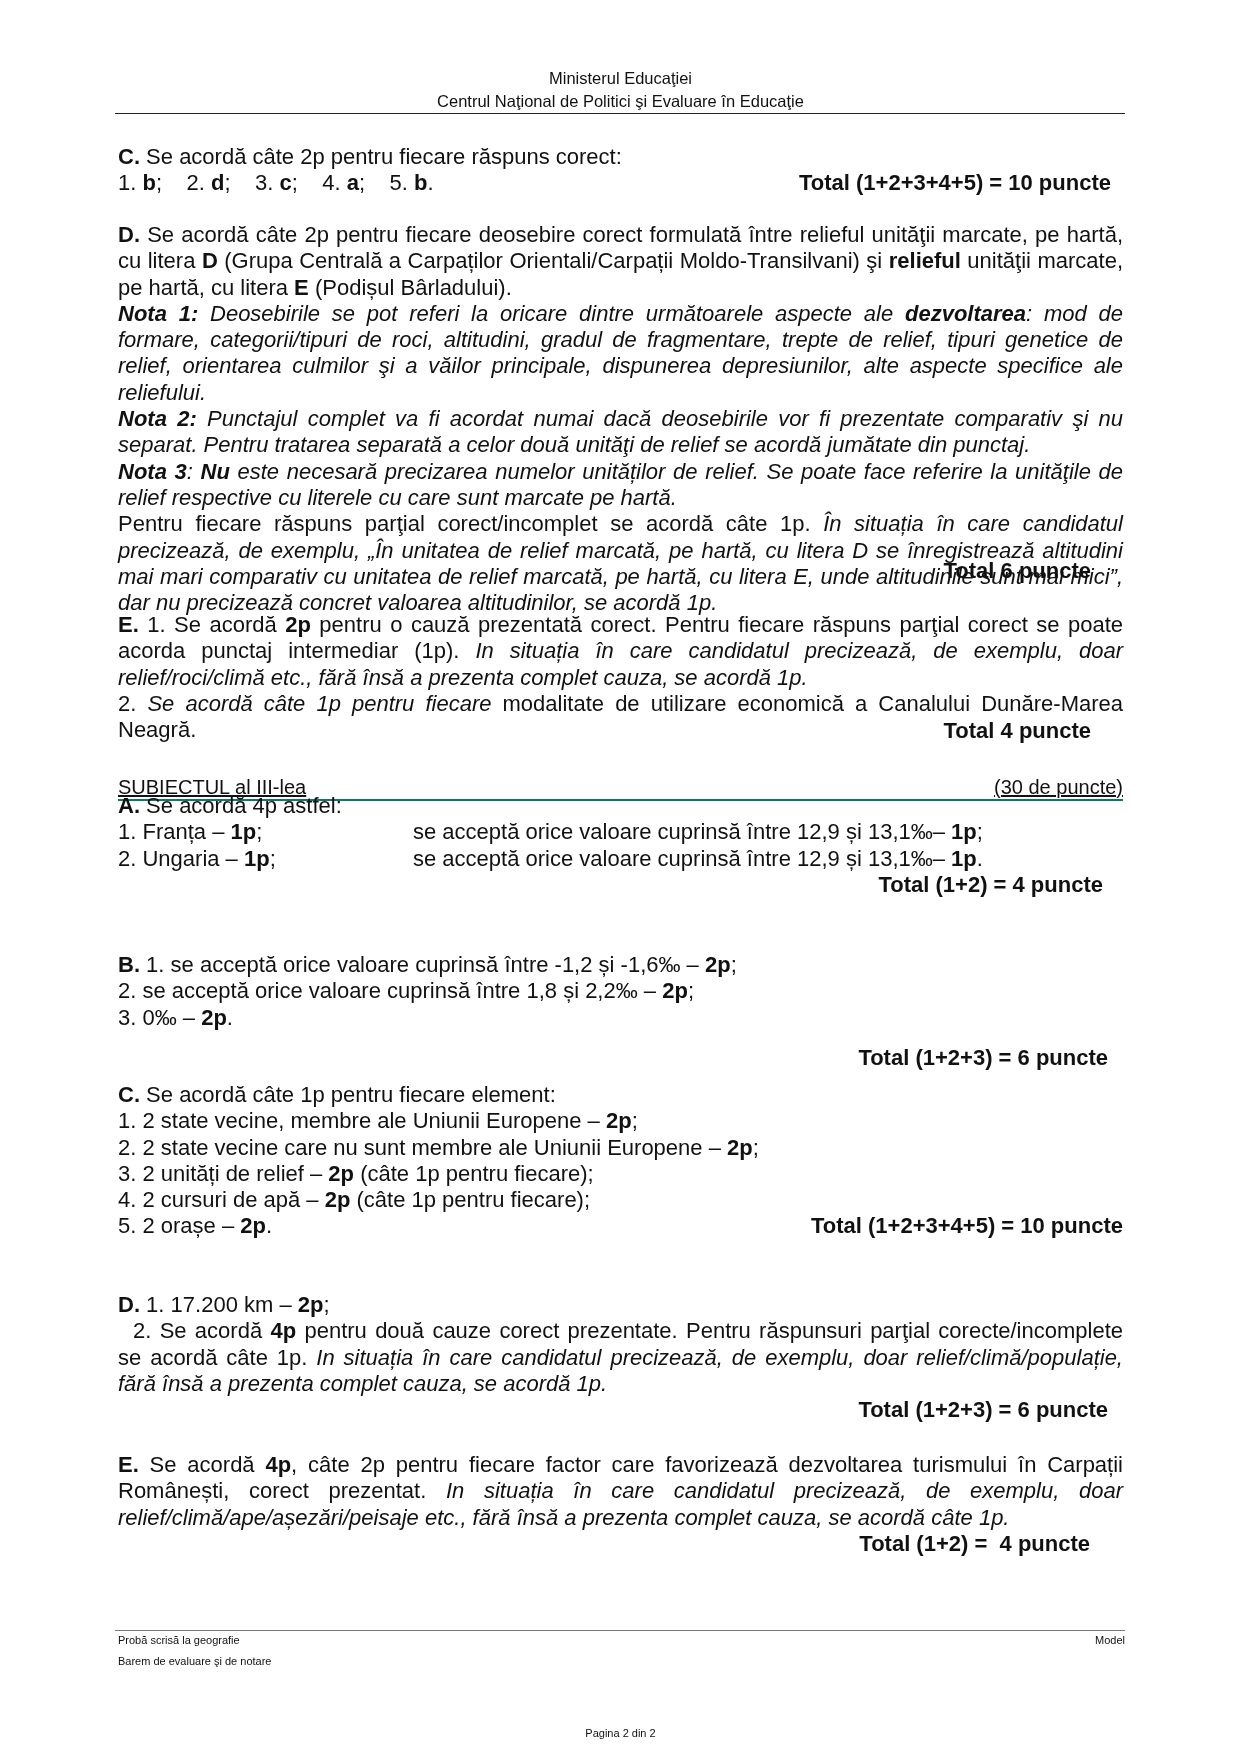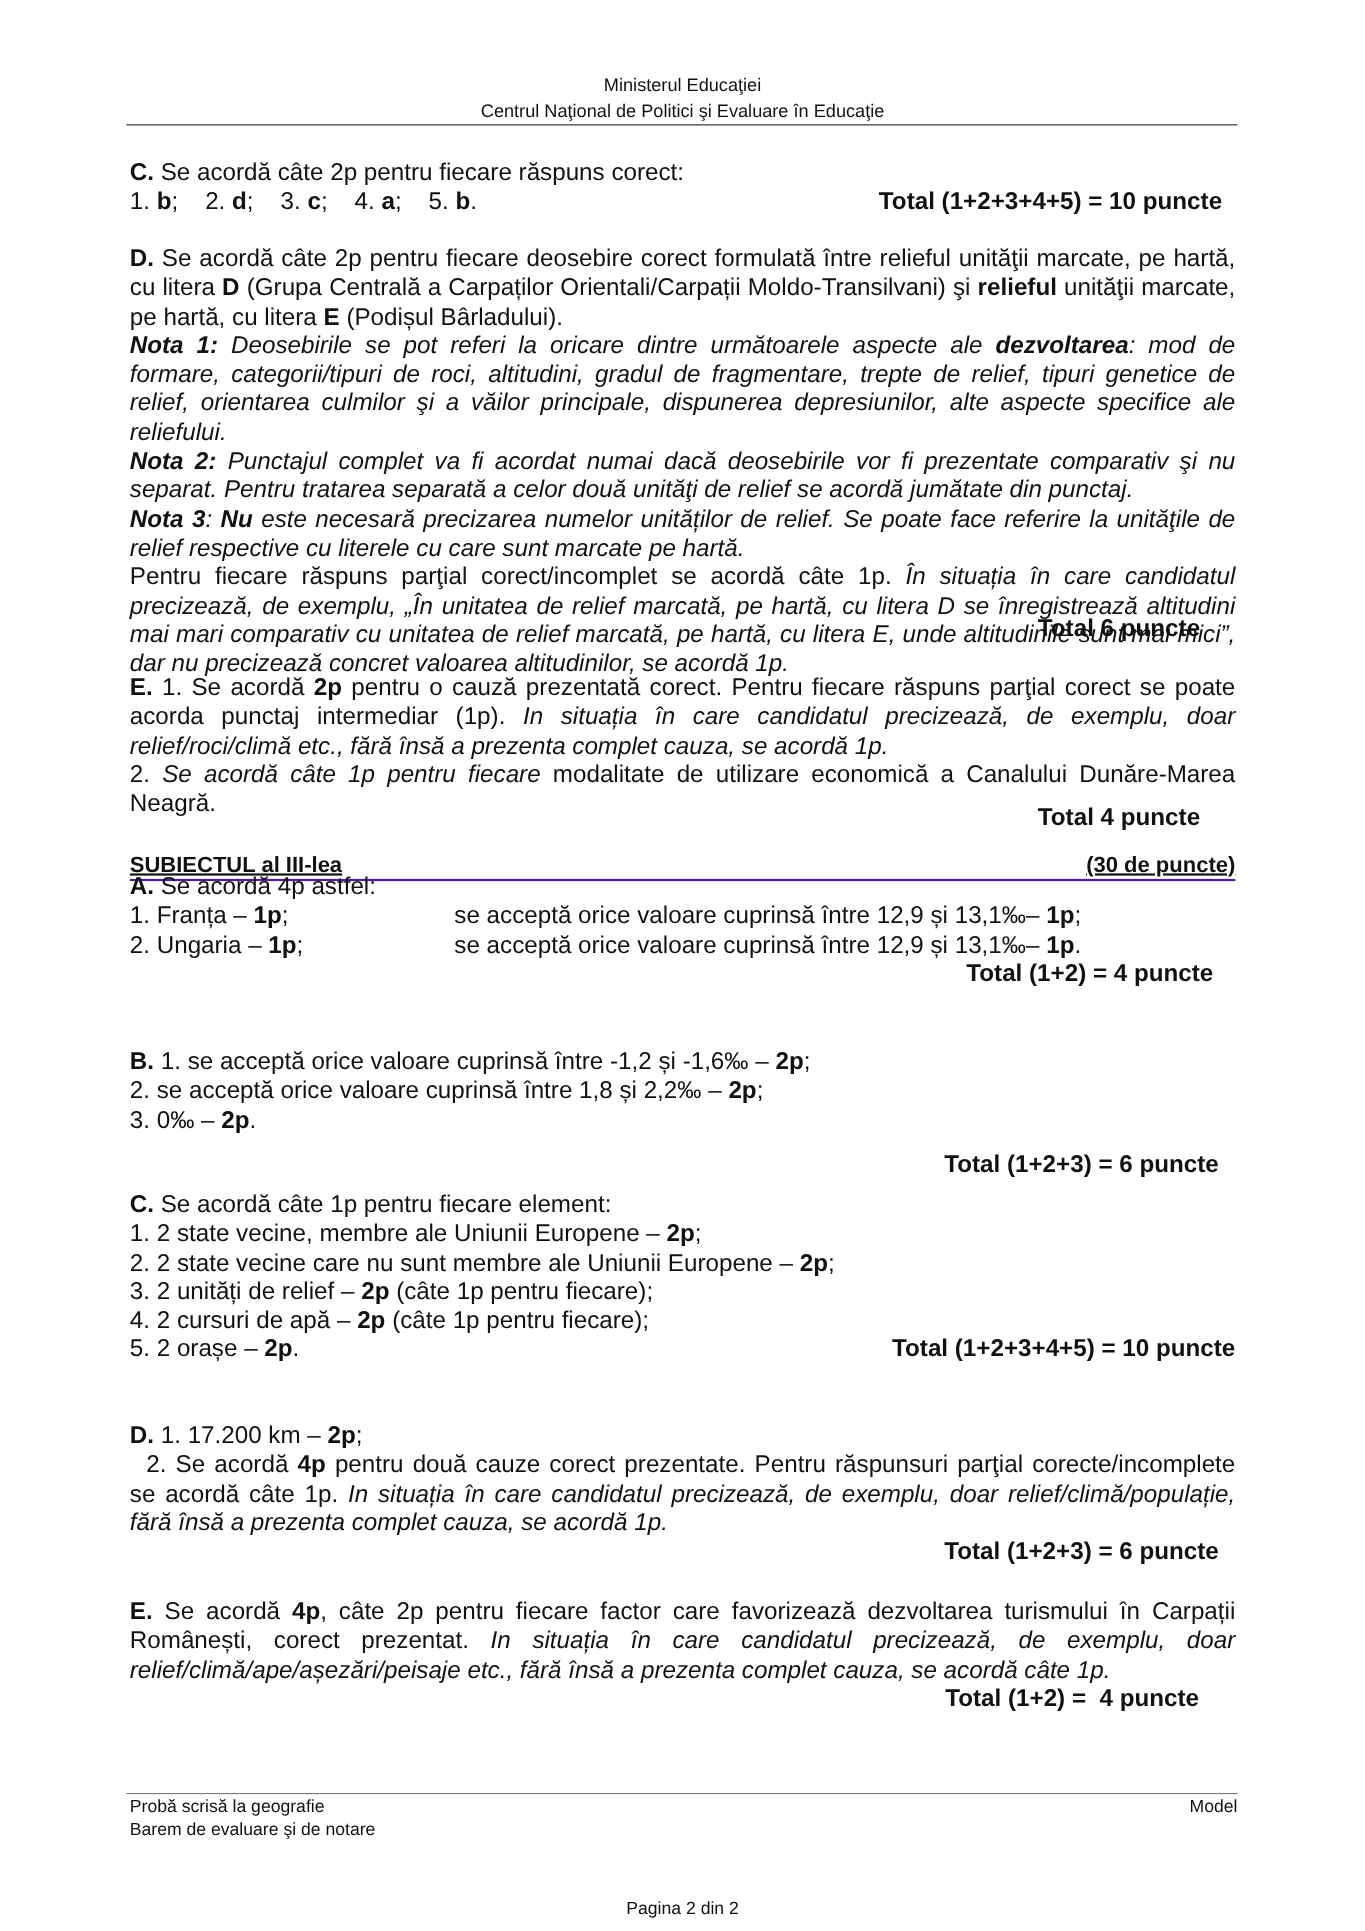--- a/index.html
+++ b/index.html
@@ -7,25 +7,25 @@
          font-family: "Liberation Sans", sans-serif; color: #111; }
   .page { position: absolute; left: 0; top: 0; width: 1241px; height: 1755px; }
   .abs { position: absolute; white-space: nowrap; }
   .hdr { font-size: 16.5px; text-align: center; left: 0; width: 1241px; }
   .rule { position: absolute; left: 115px; width: 1010px; height: 0; border-top: 1.5px solid #222; }
   .block { position: absolute; left: 118px; width: 1005px; font-size: 22px; line-height: 26.3px; text-align: justify; }
   .block p { margin: 0; }
   b { font-weight: bold; }
   i { font-style: italic; }
   .right { text-align: right; }
-  .subj { position: absolute; left: 118px; width: 1005px; font-size: 20px; font-weight: bold;
-          border-bottom: 2px solid #4c1d95; line-height: 24px; }
+  .subj { position: absolute; left: 118px; width: 1005px; font-size: 20px; font-weight: normal;
+          border-bottom: 2px solid #0f766e; line-height: 24px; }
   .subj span.r { float: right; text-decoration: underline; }
   .subj span.l { text-decoration: underline; }
-  .foot { font-size: 16px; }
+  .foot { font-size: 11px; }
 </style>
 </head>
 <body>
 
 <div class="page">
 
   <div class="abs hdr" style="top:69px;">Ministerul Educaţiei</div>
   <div class="abs hdr" style="top:92px;">Centrul Naţional de Politici şi Evaluare în Educaţie</div>
   <div class="rule" style="top:113px;"></div>
 
@@ -62,21 +62,21 @@
     <b style="position:absolute; right:32px; top:336px;">Total 6 puncte</b>
   </div>
 
   <div class="block" style="top:612px;">
     <p>
       <b>E.</b><span> 1. Se acordă </span><b>2p</b><span> pentru o cauză prezentată corect. Pentru fiecare răspuns parţial corect se poate acorda punctaj intermediar (1p). </span><i>In situația în care candidatul precizează, de exemplu, doar relief/roci/climă etc., fără însă a prezenta complet cauza, se acordă 1p.</i>
     </p>
     <p>
       <span>2. </span><i>Se acordă câte 1p pentru fiecare</i><span> modalitate de utilizare economică a Canalului Dunăre-Marea Neagră.</span>
     </p>
-    <b style="position:absolute; right:32px; top:106px;margin-top:12px;">Total 4 puncte</b>
+    <b style="position:absolute; right:32px; top:106px;">Total 4 puncte</b>
   </div>
 
   <div class="subj" style="top:775px;">
     <span class="l">SUBIECTUL al III-lea</span>
     <span class="r">(30 de puncte)</span>
   </div>
 
   <div class="block" style="top:793px;">
     <p><b>A.</b><span> Se acordă 4p astfel:</span></p>
     <p style="position:relative;">

